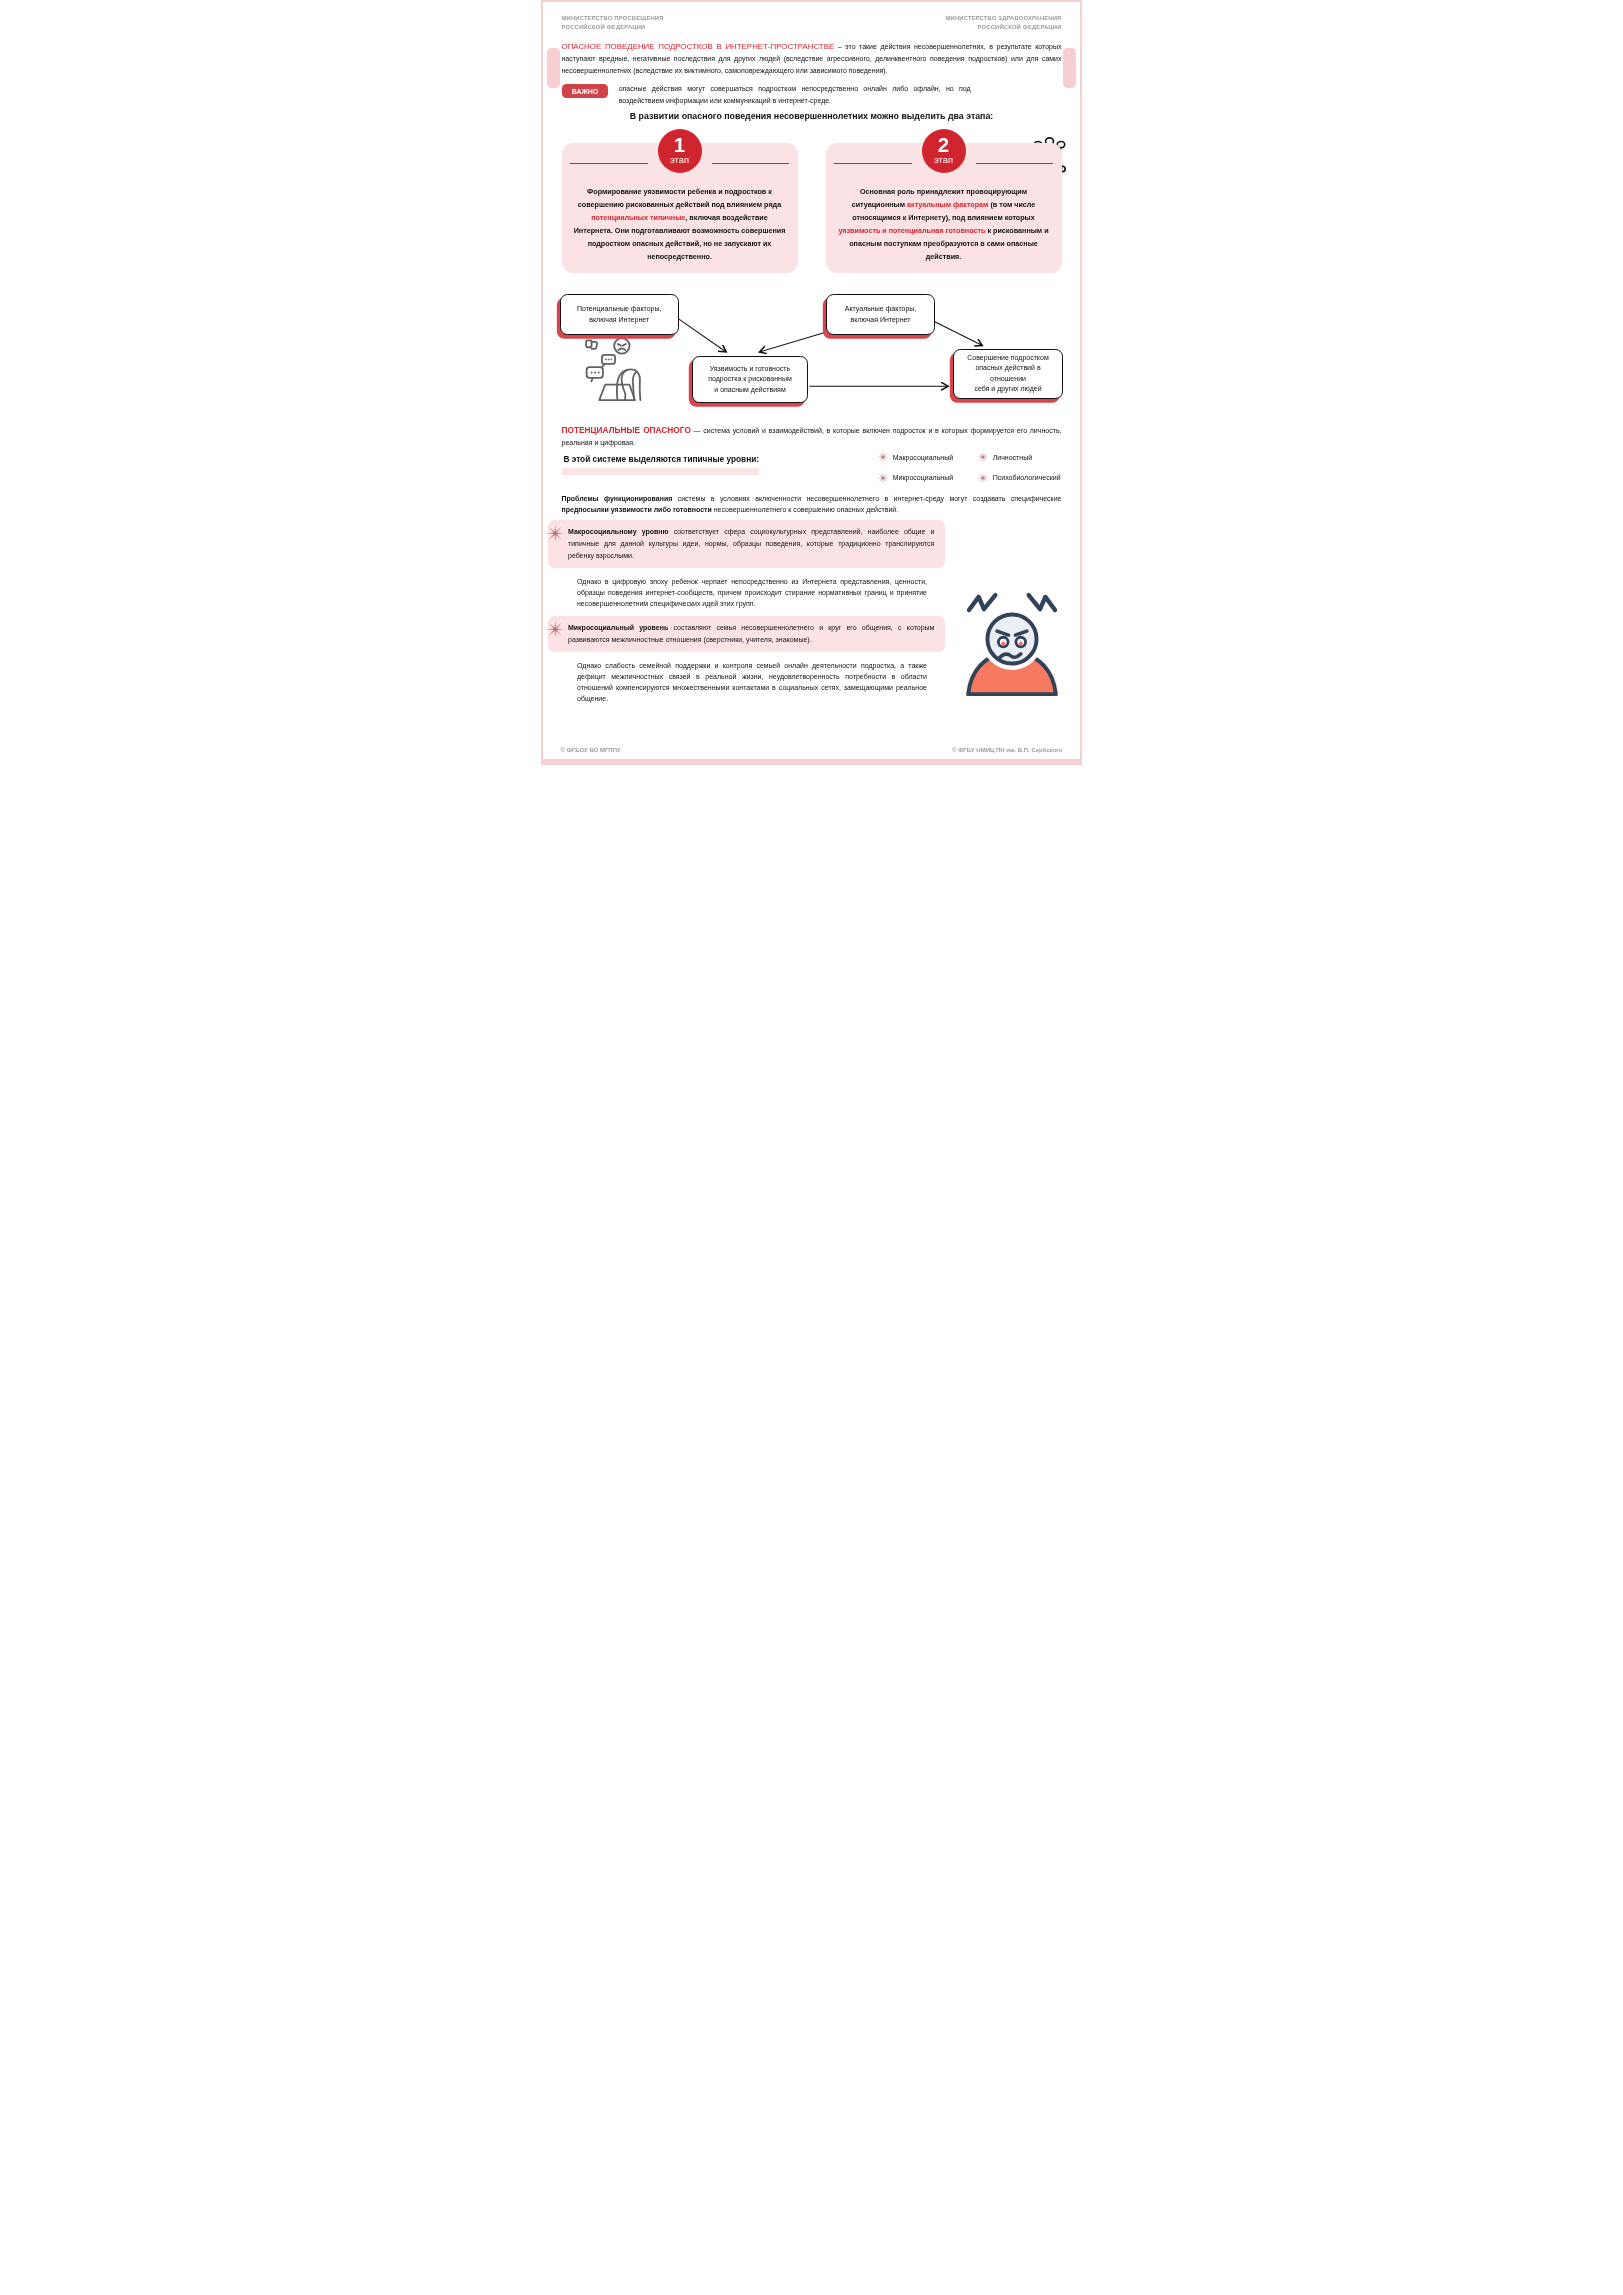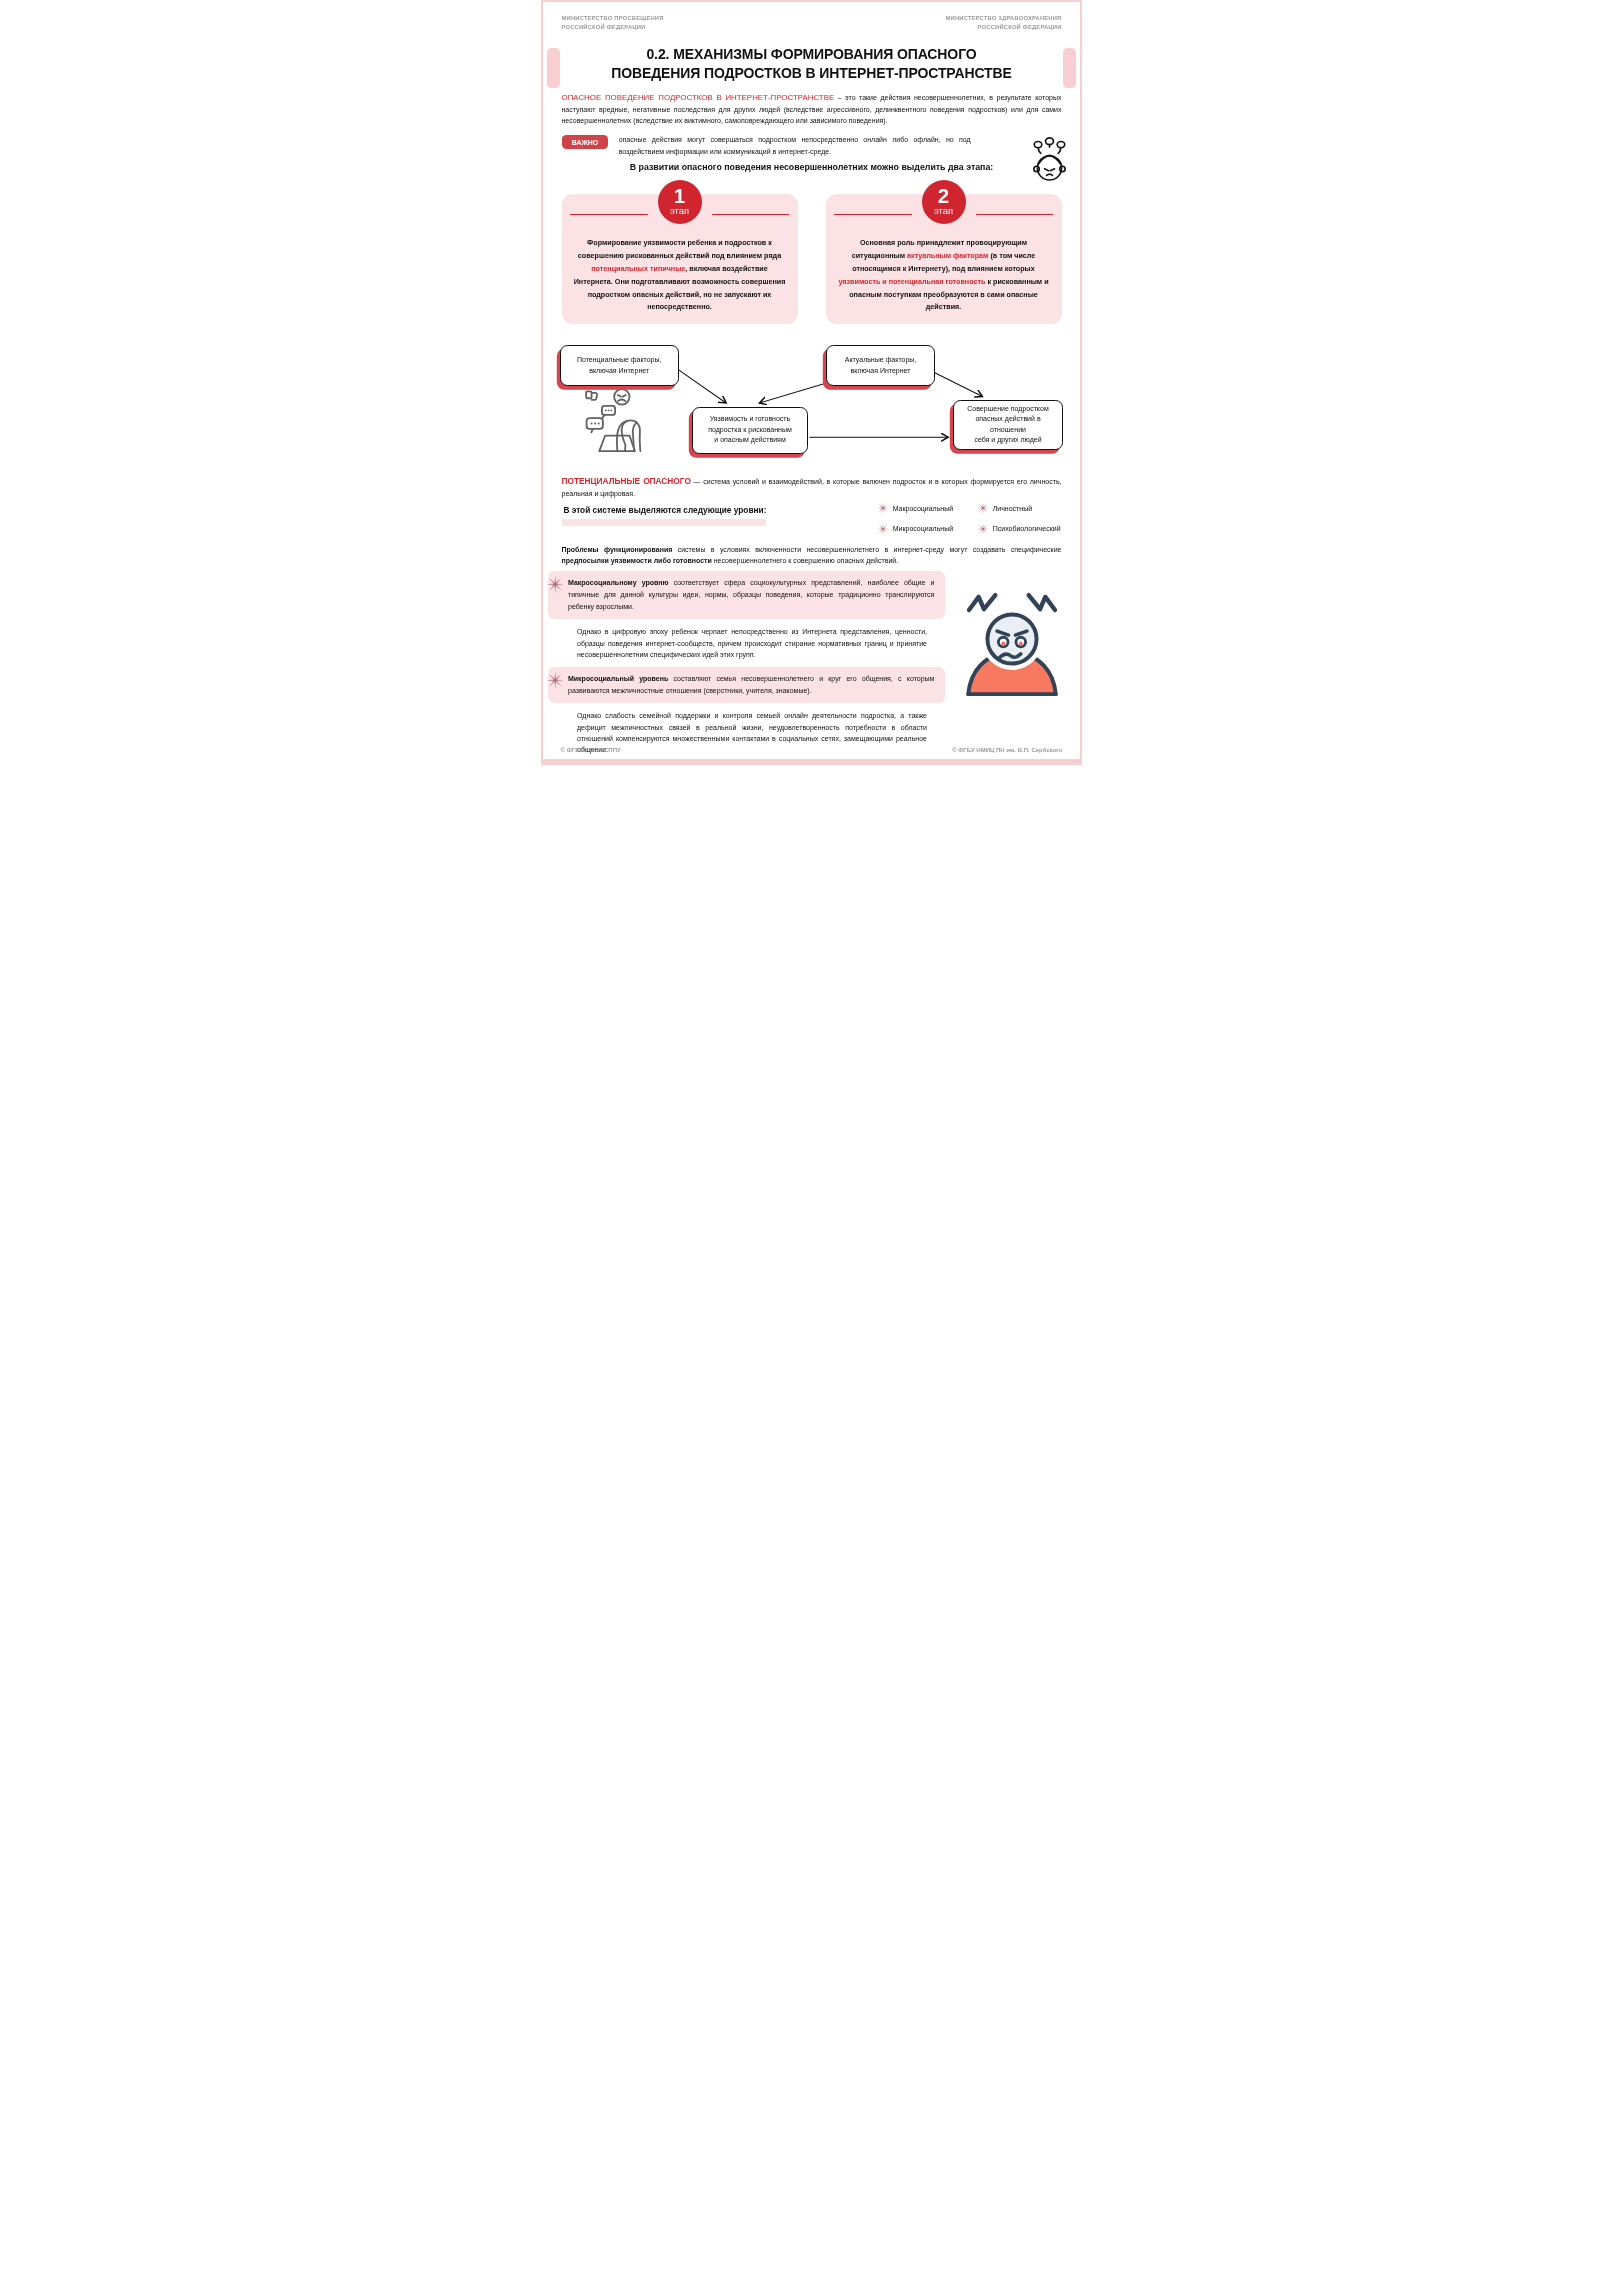--- a/index.html
+++ b/index.html
@@ -108,22 +108,20 @@
 
   <div class="ministries">
     <div class="ministry pre">МИНИСТЕРСТВО ПРОСВЕЩЕНИЯ
 РОССИЙСКОЙ ФЕДЕРАЦИИ</div>
     <div class="ministry right pre">МИНИСТЕРСТВО ЗДРАВООХРАНЕНИЯ
 РОССИЙСКОЙ ФЕДЕРАЦИИ</div>
   </div>
 
   <div class="title-tab left"></div>
   <div class="title-tab right"></div>
-  <div class="title pre">0.2. МЕХАНИЗМЫ ФОРМИРОВАНИЯ ОПАСНОГО
-ПОВЕДЕНИЯ ПОДРОСТКОВ В ИНТЕРНЕТ-ПРОСТРАНСТВЕ</div>
 
   <p class="intro"><span class="lead">ОПАСНОЕ ПОВЕДЕНИЕ ПОДРОСТКОВ В ИНТЕРНЕТ-ПРОСТРАНСТВЕ</span><span> – это такие действия несовершеннолетних, в результате которых наступают вредные, негативные последствия для других людей (вследствие агрессивного, делинквентного поведения подростков) или для самих несовершеннолетних (вследствие их виктимного, самоповреждающего или зависимого поведения).</span></p>
 
   <div class="important">
     <div class="badge">ВАЖНО</div>
     <div class="important-text">опасные действия могут совершаться подростком непосредственно онлайн либо офлайн, но под воздействием информации или коммуникаций в интернет-среде.</div>
   </div>
 
   <svg class="girl-icon" width="43" height="49" viewBox="0 0 200 235">
     <g class="ln" stroke="#161616" stroke-width="8">
@@ -215,21 +213,21 @@
 и опасным действиям</div>
     <div class="flow-box fb-d pre">Совершение подростком
 опасных действий в отношении
 себя и других людей</div>
   </div>
 
   <p class="pot"><span class="lead">ПОТЕНЦИАЛЬНЫЕ ОПАСНОГО</span><span> — система условий и взаимодействий, в которые включен подросток и в которых формируется его личность, реальная и цифровая.</span></p>
 
   <div class="levels">
     <div style="display:inline-block;">
-      <div class="levels-heading">В этой системе выделяются следующие уровни:</div>
+      <div class="levels-heading">В этой системе выделяются типичные уровни:</div>
       <div class="levels-underline"></div>
     </div>
     <div class="levels-grid">
       <div class="level-item">
         <svg class="star" viewBox="0 0 100 100" fill="currentColor">
             <use href="#star8"></use>
           </svg>
         <span>Макросоциальный</span>
       </div>
       <div class="level-item">

